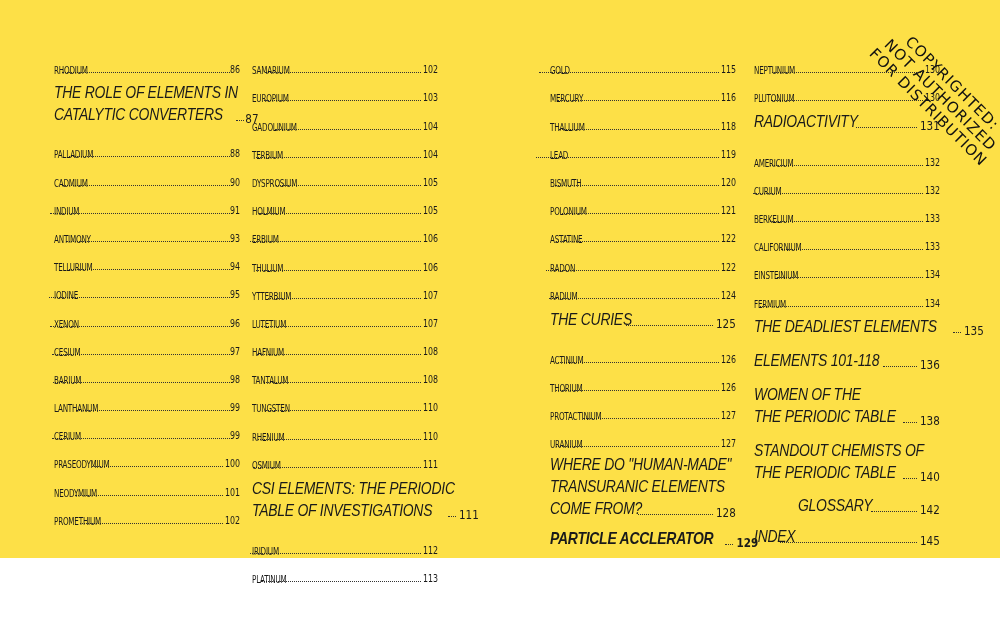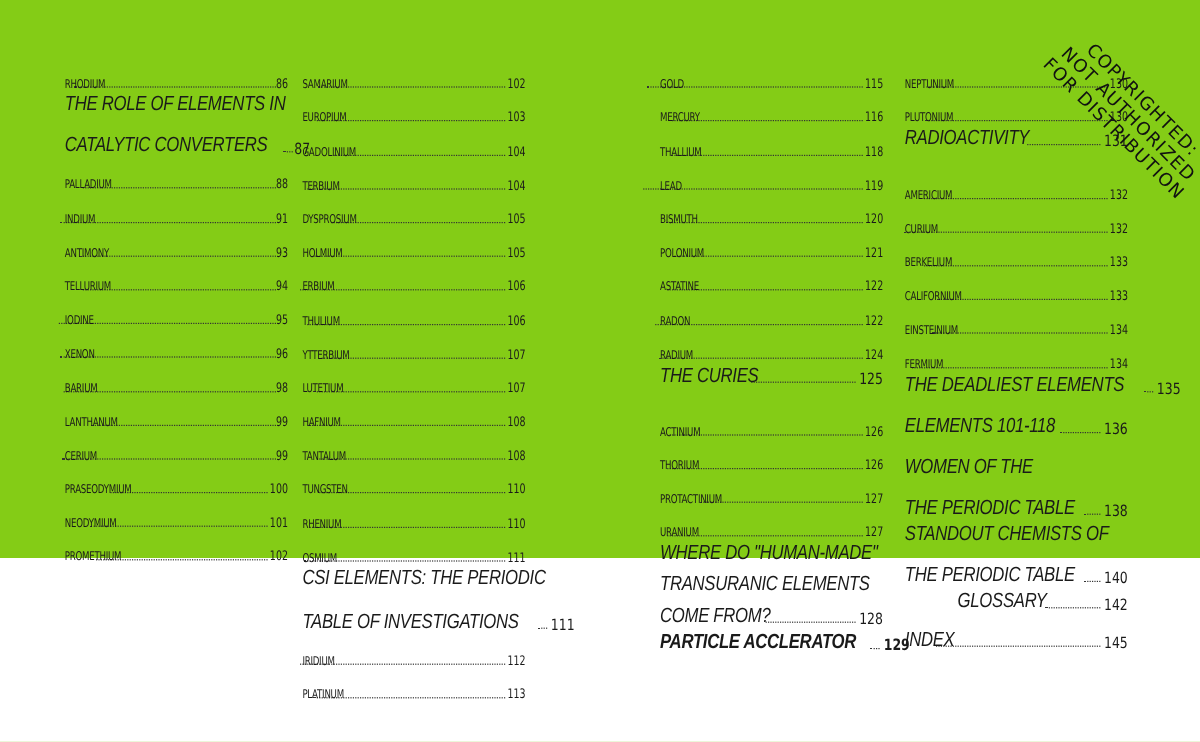--- a/index.html
+++ b/index.html
@@ -1,19 +1,19 @@
 <!DOCTYPE html>
 <html><head>
   <meta charset="utf-8">
   <style>
     * { margin: 0; padding: 0; box-sizing: border-box; }
     html, body { width: 1000px; height: 618px; background: #ffffff; overflow: hidden; }
     body { position: relative; font-family: "DejaVu Sans", sans-serif; color: #1a1a1a; }
 
-    .spread { position: absolute; top: 0; left: 0; width: 1000px; height: 465px; background: #84cc16; }
+    .spread { position: absolute; top: 0; left: 0; width: 1000px; height: 558px; background: #fde047; }
 
     .column { position: absolute; top: 48px; display: flex; flex-direction: column; }
     .col-1 { left: 54px; width: 186px; }
     .col-2 { left: 252px; width: 186px; }
     .col-3 { left: 550px; width: 186px; }
     .col-4 { left: 754px; width: 186px; }
 
     .entry { display: flex; align-items: flex-end; height: 28.2px; }
     .entry .label {
       font-family: "DejaVu Sans", sans-serif;
@@ -24,21 +24,21 @@
     }
     .entry .leader {
       flex: 1; border-bottom: 1px dotted #333; margin: 0 2px 3px 2px; height: 1px; min-width: 8px;
     }
     .entry .page {
       font-family: "DejaVu Sans", sans-serif;
       font-size: 11px; transform: scaleX(0.72); transform-origin: right bottom;
       white-space: nowrap; margin-left: -6px;
     }
 
-    .chapter { display: flex; flex-direction: column; justify-content: space-between; padding-bottom: 0px; }
+    .chapter { display: flex; flex-direction: column; justify-content: center; padding-bottom: 0px; }
     .chapter .line {
       font-family: "Liberation Sans", sans-serif; font-style: italic;
       font-size: 17px; letter-spacing: -0.3px; line-height: 22px;
       transform: scaleX(0.82); transform-origin: left bottom; white-space: nowrap;
       text-transform: uppercase;
     }
     .chapter .lastline { display: flex; align-items: flex-end; }
     .chapter .lastline .line { margin-right: -14%; }
     .chapter .leader { flex: 1; border-bottom: 1px dotted #333; margin: 0 2px 5px 2px; min-width: 8px; }
     .chapter .page {
@@ -76,20 +76,25 @@
           <span class="leader"></span>
           <span class="page">87</span>
         </div>
     </div>
     <div class="entry">
         <span class="label">Palladium</span>
         <span class="leader"></span>
         <span class="page">88</span>
       </div>
     <div class="entry">
+        <span class="label">Cadmium</span>
+        <span class="leader"></span>
+        <span class="page">90</span>
+      </div>
+    <div class="entry">
         <span class="label">Indium</span>
         <span class="leader"></span>
         <span class="page">91</span>
       </div>
     <div class="entry">
         <span class="label">Antimony</span>
         <span class="leader"></span>
         <span class="page">93</span>
       </div>
     <div class="entry">
@@ -99,20 +104,25 @@
       </div>
     <div class="entry">
         <span class="label">Iodine</span>
         <span class="leader"></span>
         <span class="page">95</span>
       </div>
     <div class="entry">
         <span class="label">Xenon</span>
         <span class="leader"></span>
         <span class="page">96</span>
+      </div>
+    <div class="entry">
+        <span class="label">Cesium</span>
+        <span class="leader"></span>
+        <span class="page">97</span>
       </div>
     <div class="entry">
         <span class="label">Barium</span>
         <span class="leader"></span>
         <span class="page">98</span>
       </div>
     <div class="entry">
         <span class="label">Lanthanum</span>
         <span class="leader"></span>
         <span class="page">99</span>

